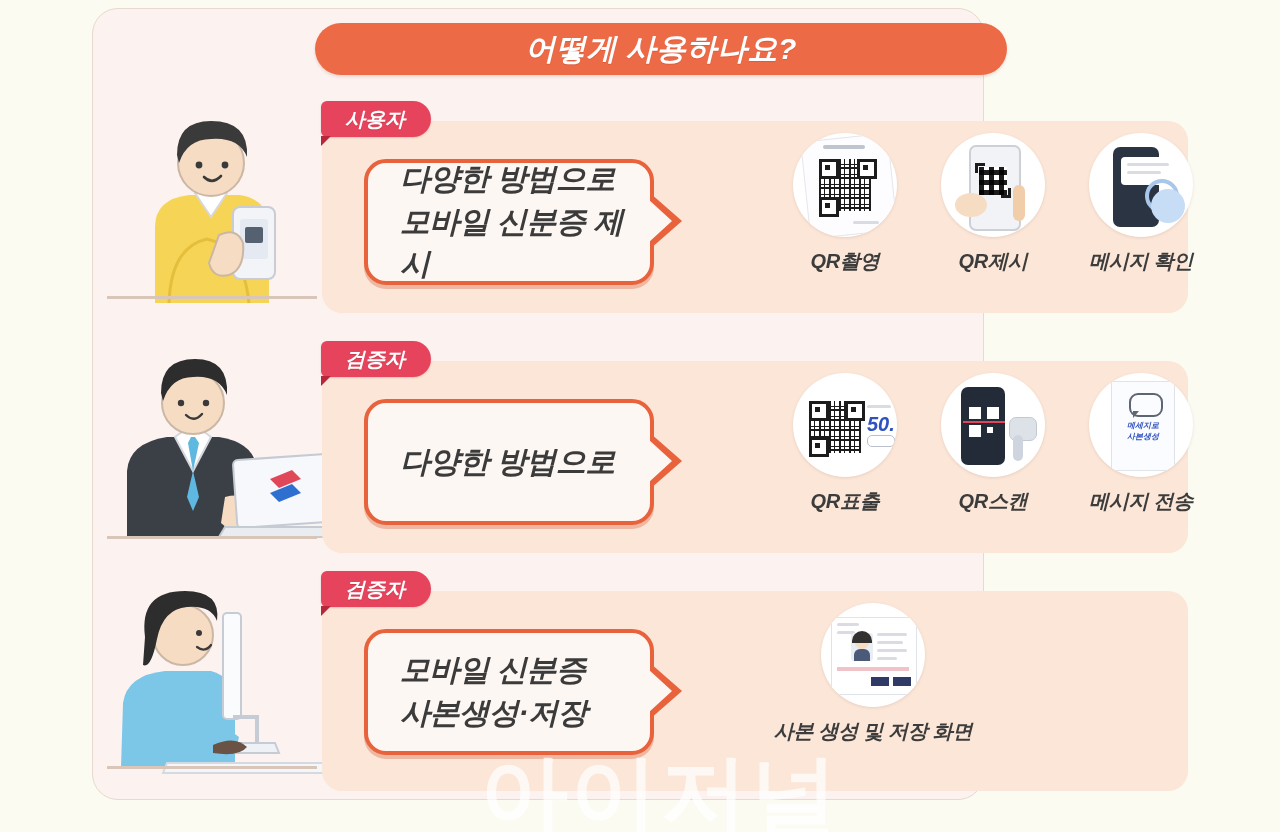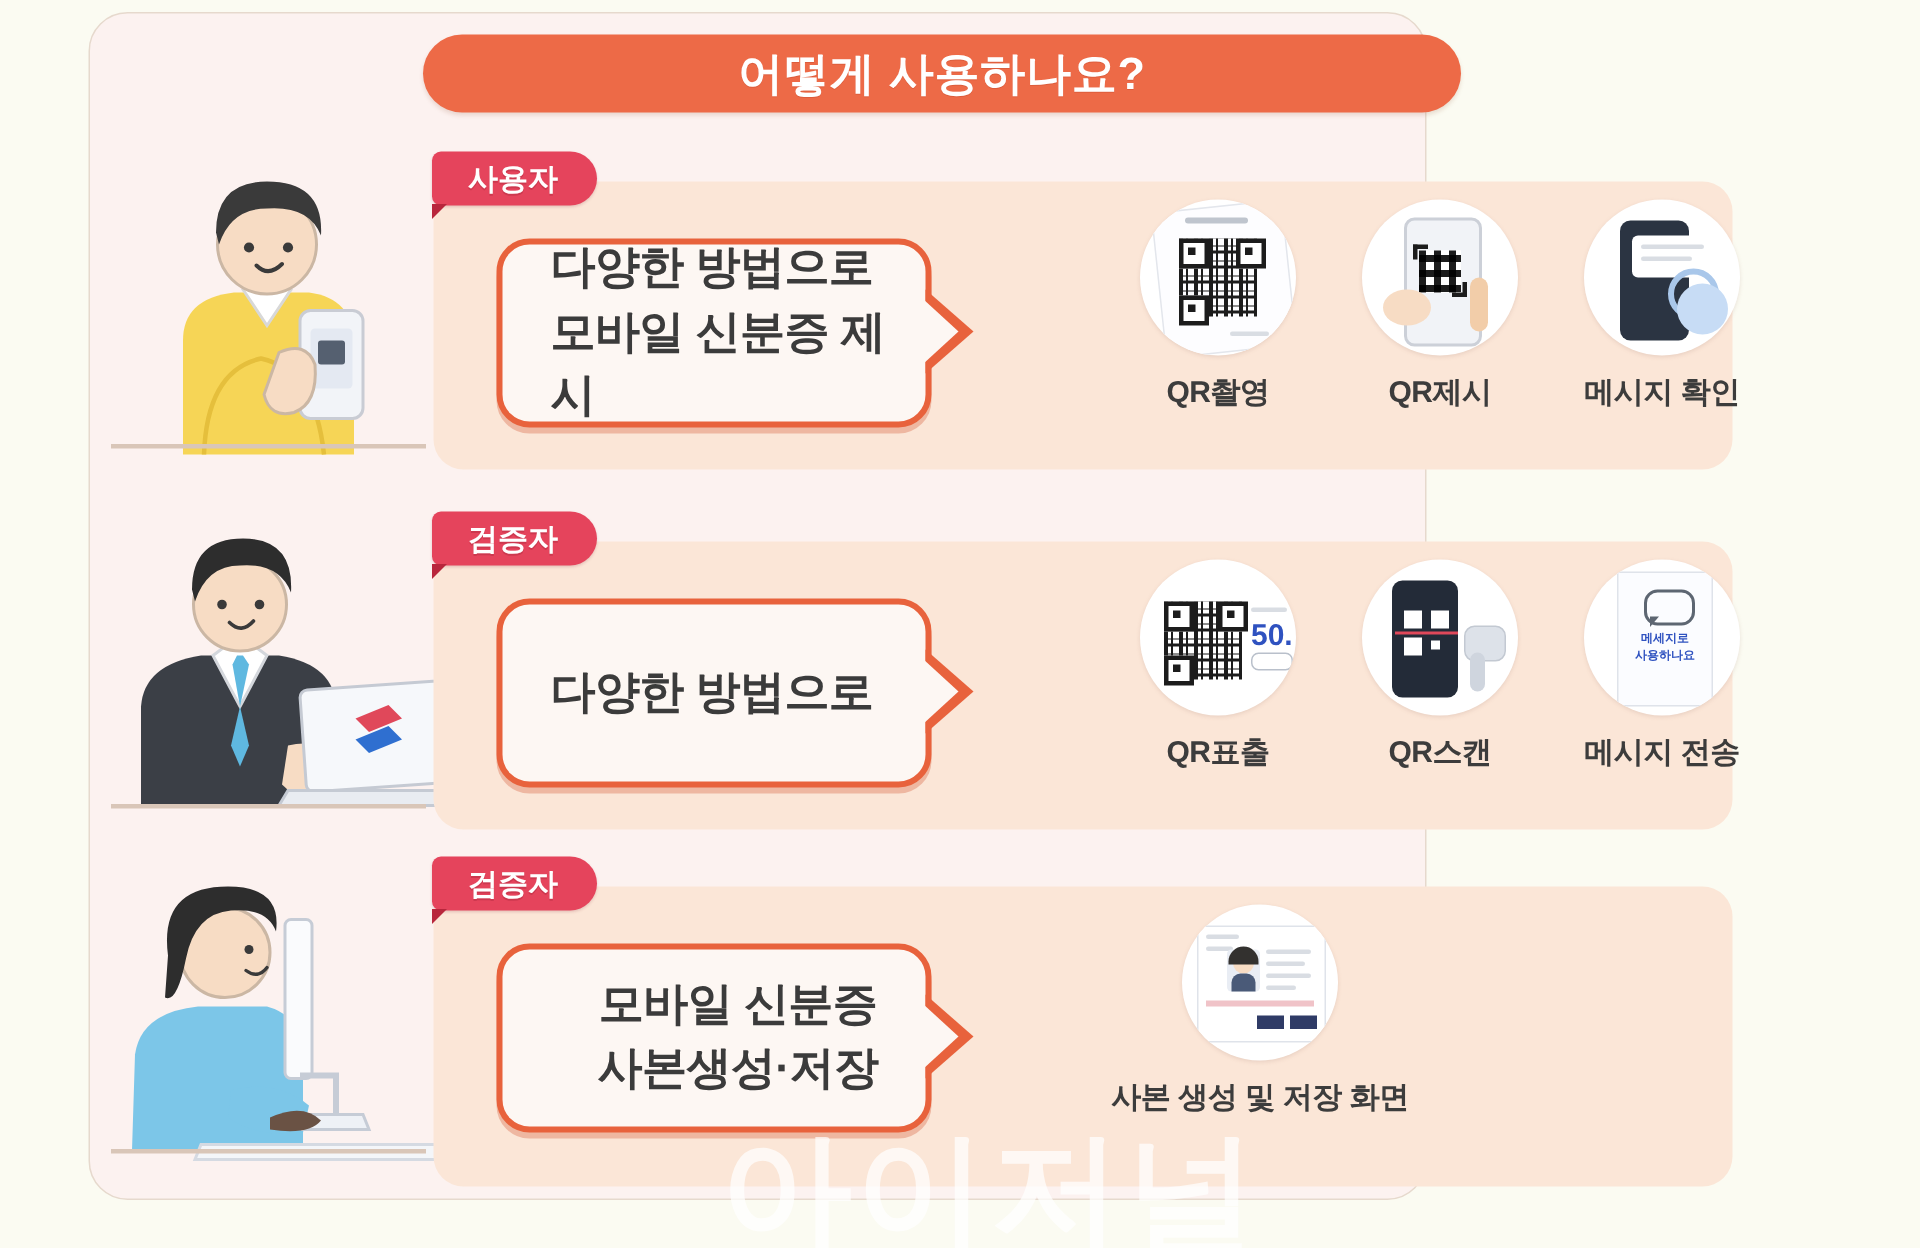--- a/index.html
+++ b/index.html
@@ -11,28 +11,29 @@
     height: 832px;
     background: #fbfbf2;
     font-family: "Liberation Sans", "DejaVu Sans", sans-serif;
     overflow: hidden;
     position: relative;
   }
 
   
   #infographic-card {
     position: absolute;
-    left: 59px;
+    left: 92px;
     top: 8px;
     width: 892px;
     height: 792px;
     background: #fcf2f0;
     border: 1px solid #e6d9cd;
     border-radius: 26px;
     box-sizing: border-box;
+    font-style: italic;
   }
 
   
   #title-pill {
     position: absolute;
     left: 222px;
     top: 14px;
     width: 692px;
     height: 52px;
     background: #ed6a47;
@@ -63,21 +64,21 @@
 
   .row-panel {
     position: absolute;
     left: 229px;
     top: 20px;
     width: 866px;
     height: 192px;
     background: #fbe6d7;
     border-radius: 20px;
   }
-  .row-3 .row-panel { height: 200px; text-align: center; }
+  .row-3 .row-panel { height: 200px; }
 
   
   .role-badge {
     position: absolute;
     left: 228px;
     top: 0px;
     height: 36px;
     padding: 0 26px 0 24px;
     background: #e5445c;
     border-radius: 6px 18px 18px 6px;
@@ -387,21 +388,21 @@
         </div>
         <span class="icon-label">QR스캔</span>
       </div>
 
       <div class="icon-item">
         <div class="icon-circle">
           <div style="position:absolute;left:22px;top:8px;width:62px;height:88px;background:#fbfcff;border:1px solid #dfe3ea;"></div>
           <div style="position:absolute;left:40px;top:20px;width:30px;height:20px;border:2px solid #5d6672;border-radius:9px;"></div>
           <div style="position:absolute;left:44px;top:38px;border-left:6px solid #5d6672;border-bottom:7px solid transparent;"></div>
           <div style="position:absolute;left:30px;top:48px;width:48px;text-align:center;font-size:8px;font-weight:bold;color:#2f52c0;line-height:1.35;white-space:pre-line;">메세지로
-사용하나요</div>
+사본생성</div>
         </div>
         <span class="icon-label">메시지 전송</span>
       </div>
 
     </div>
   </div>
 
   <div class="row row-3">
 
     <div class="character">

